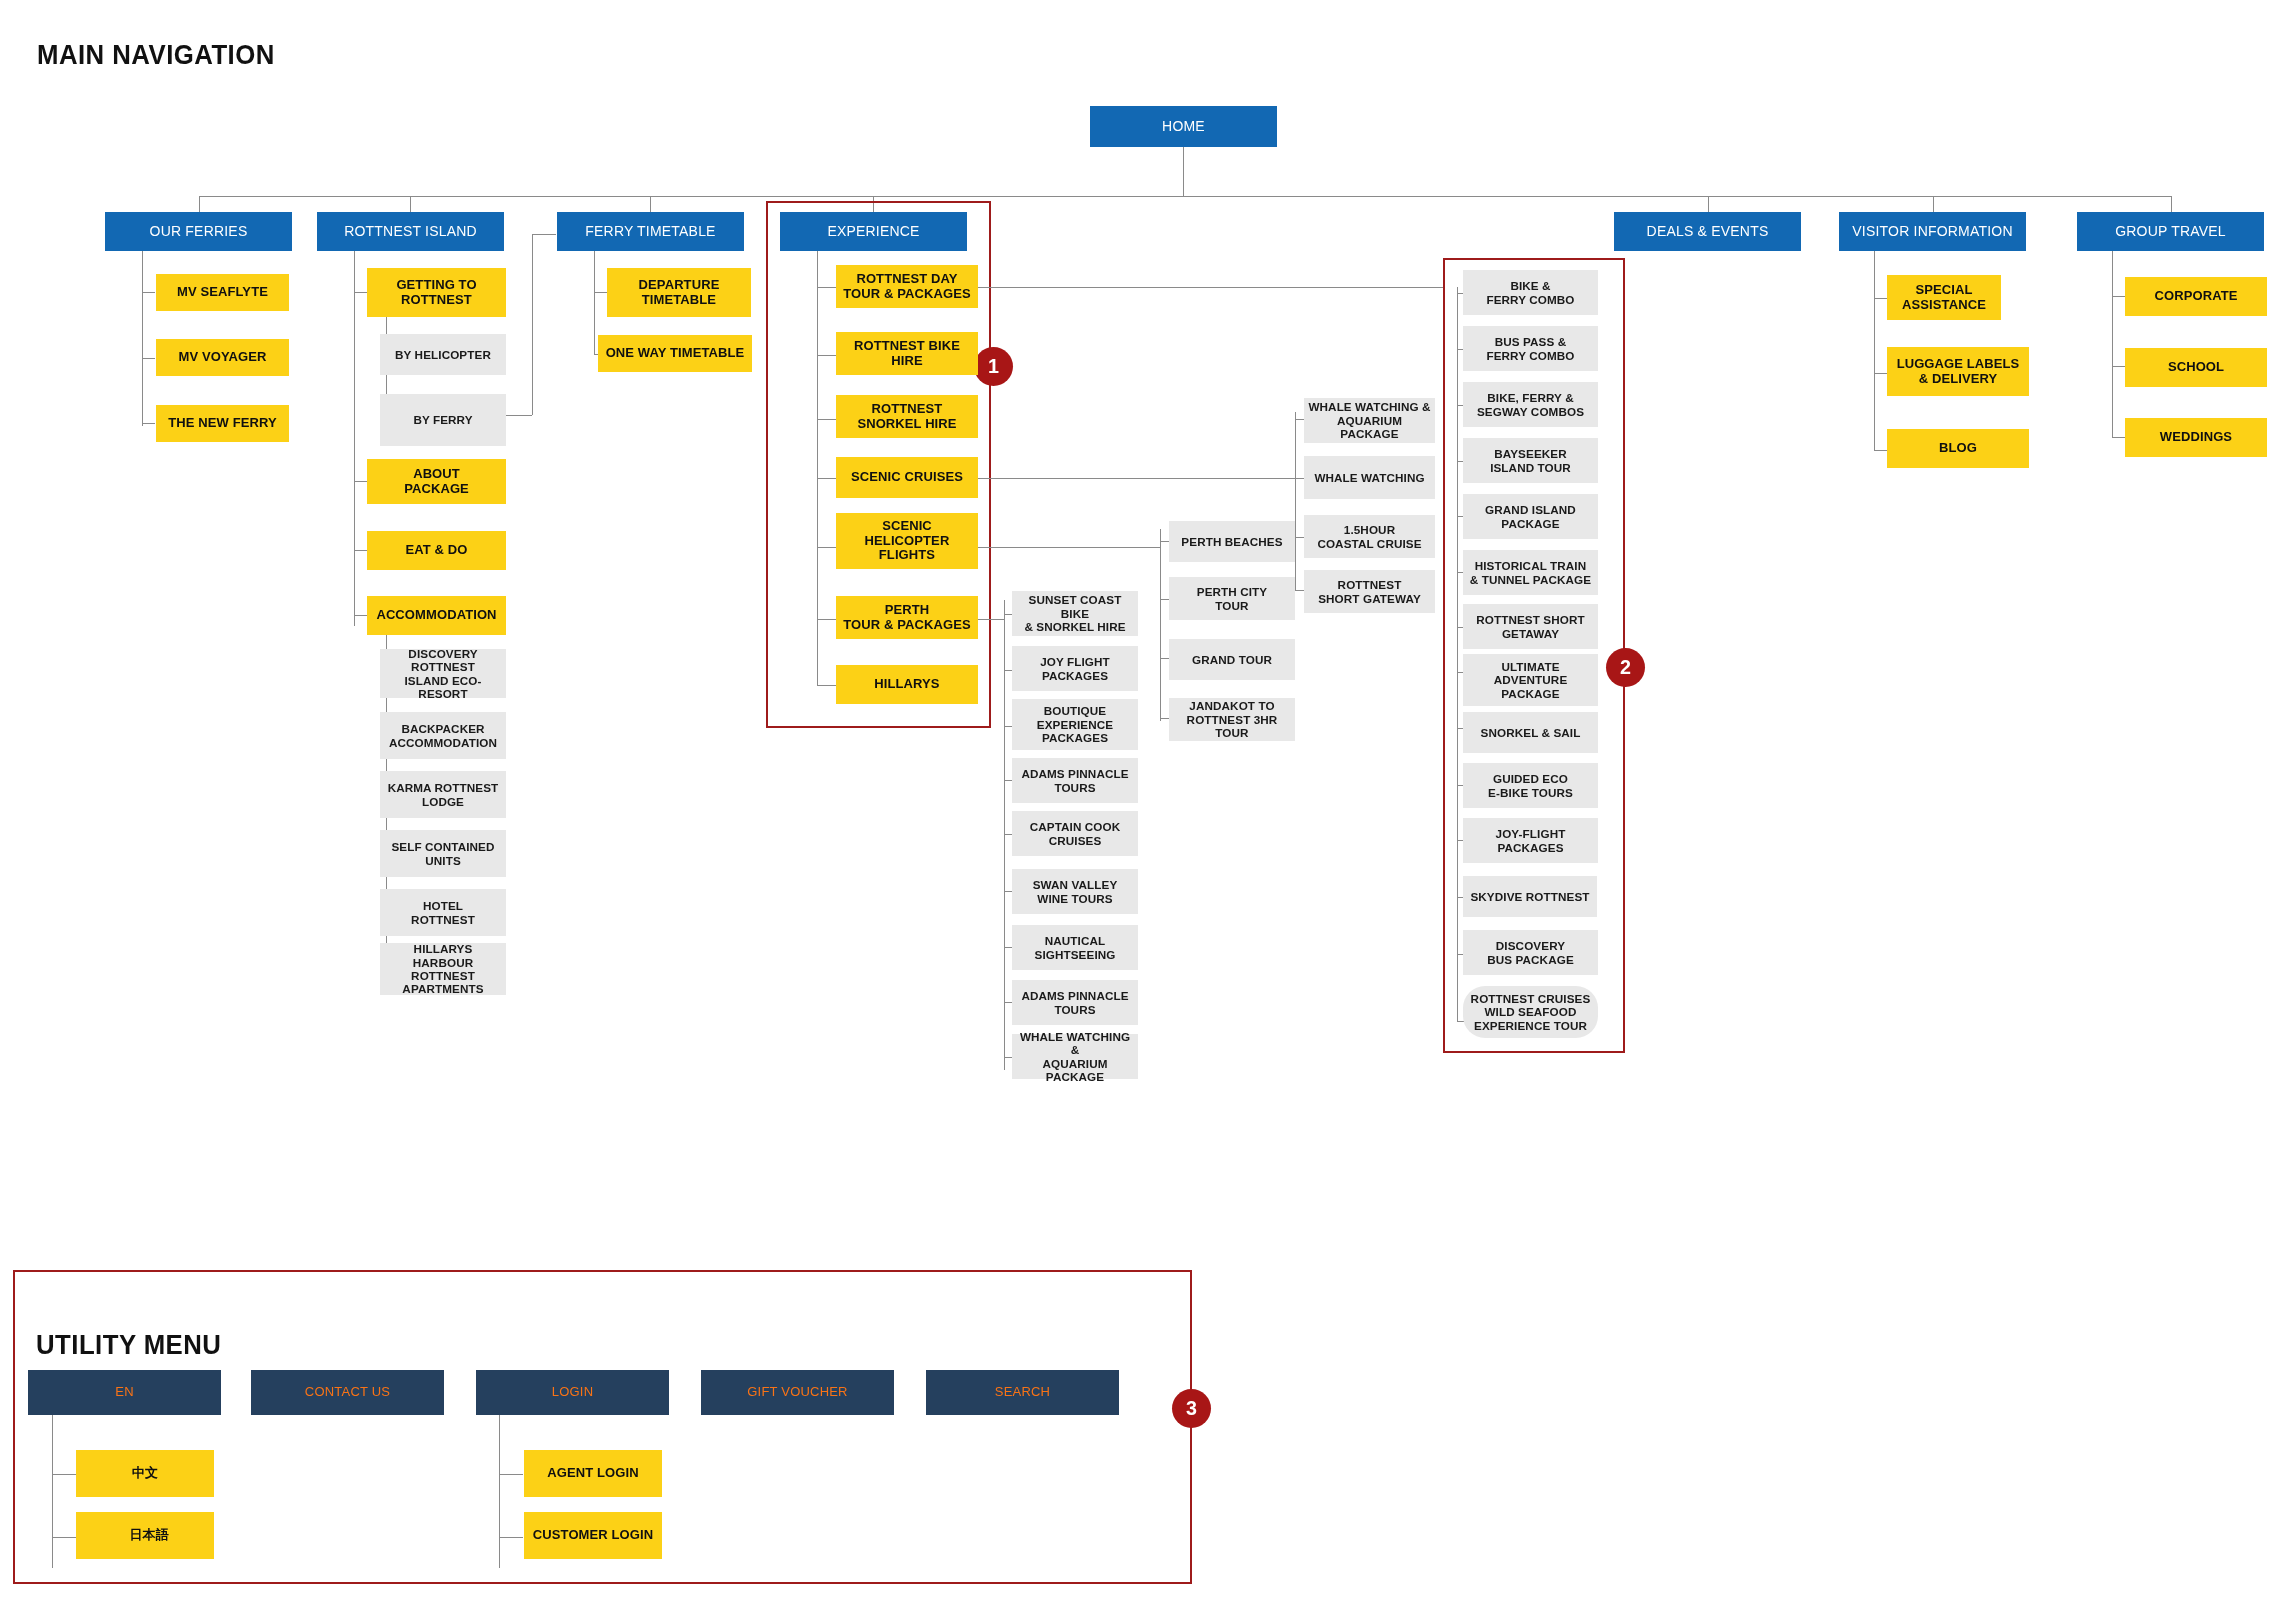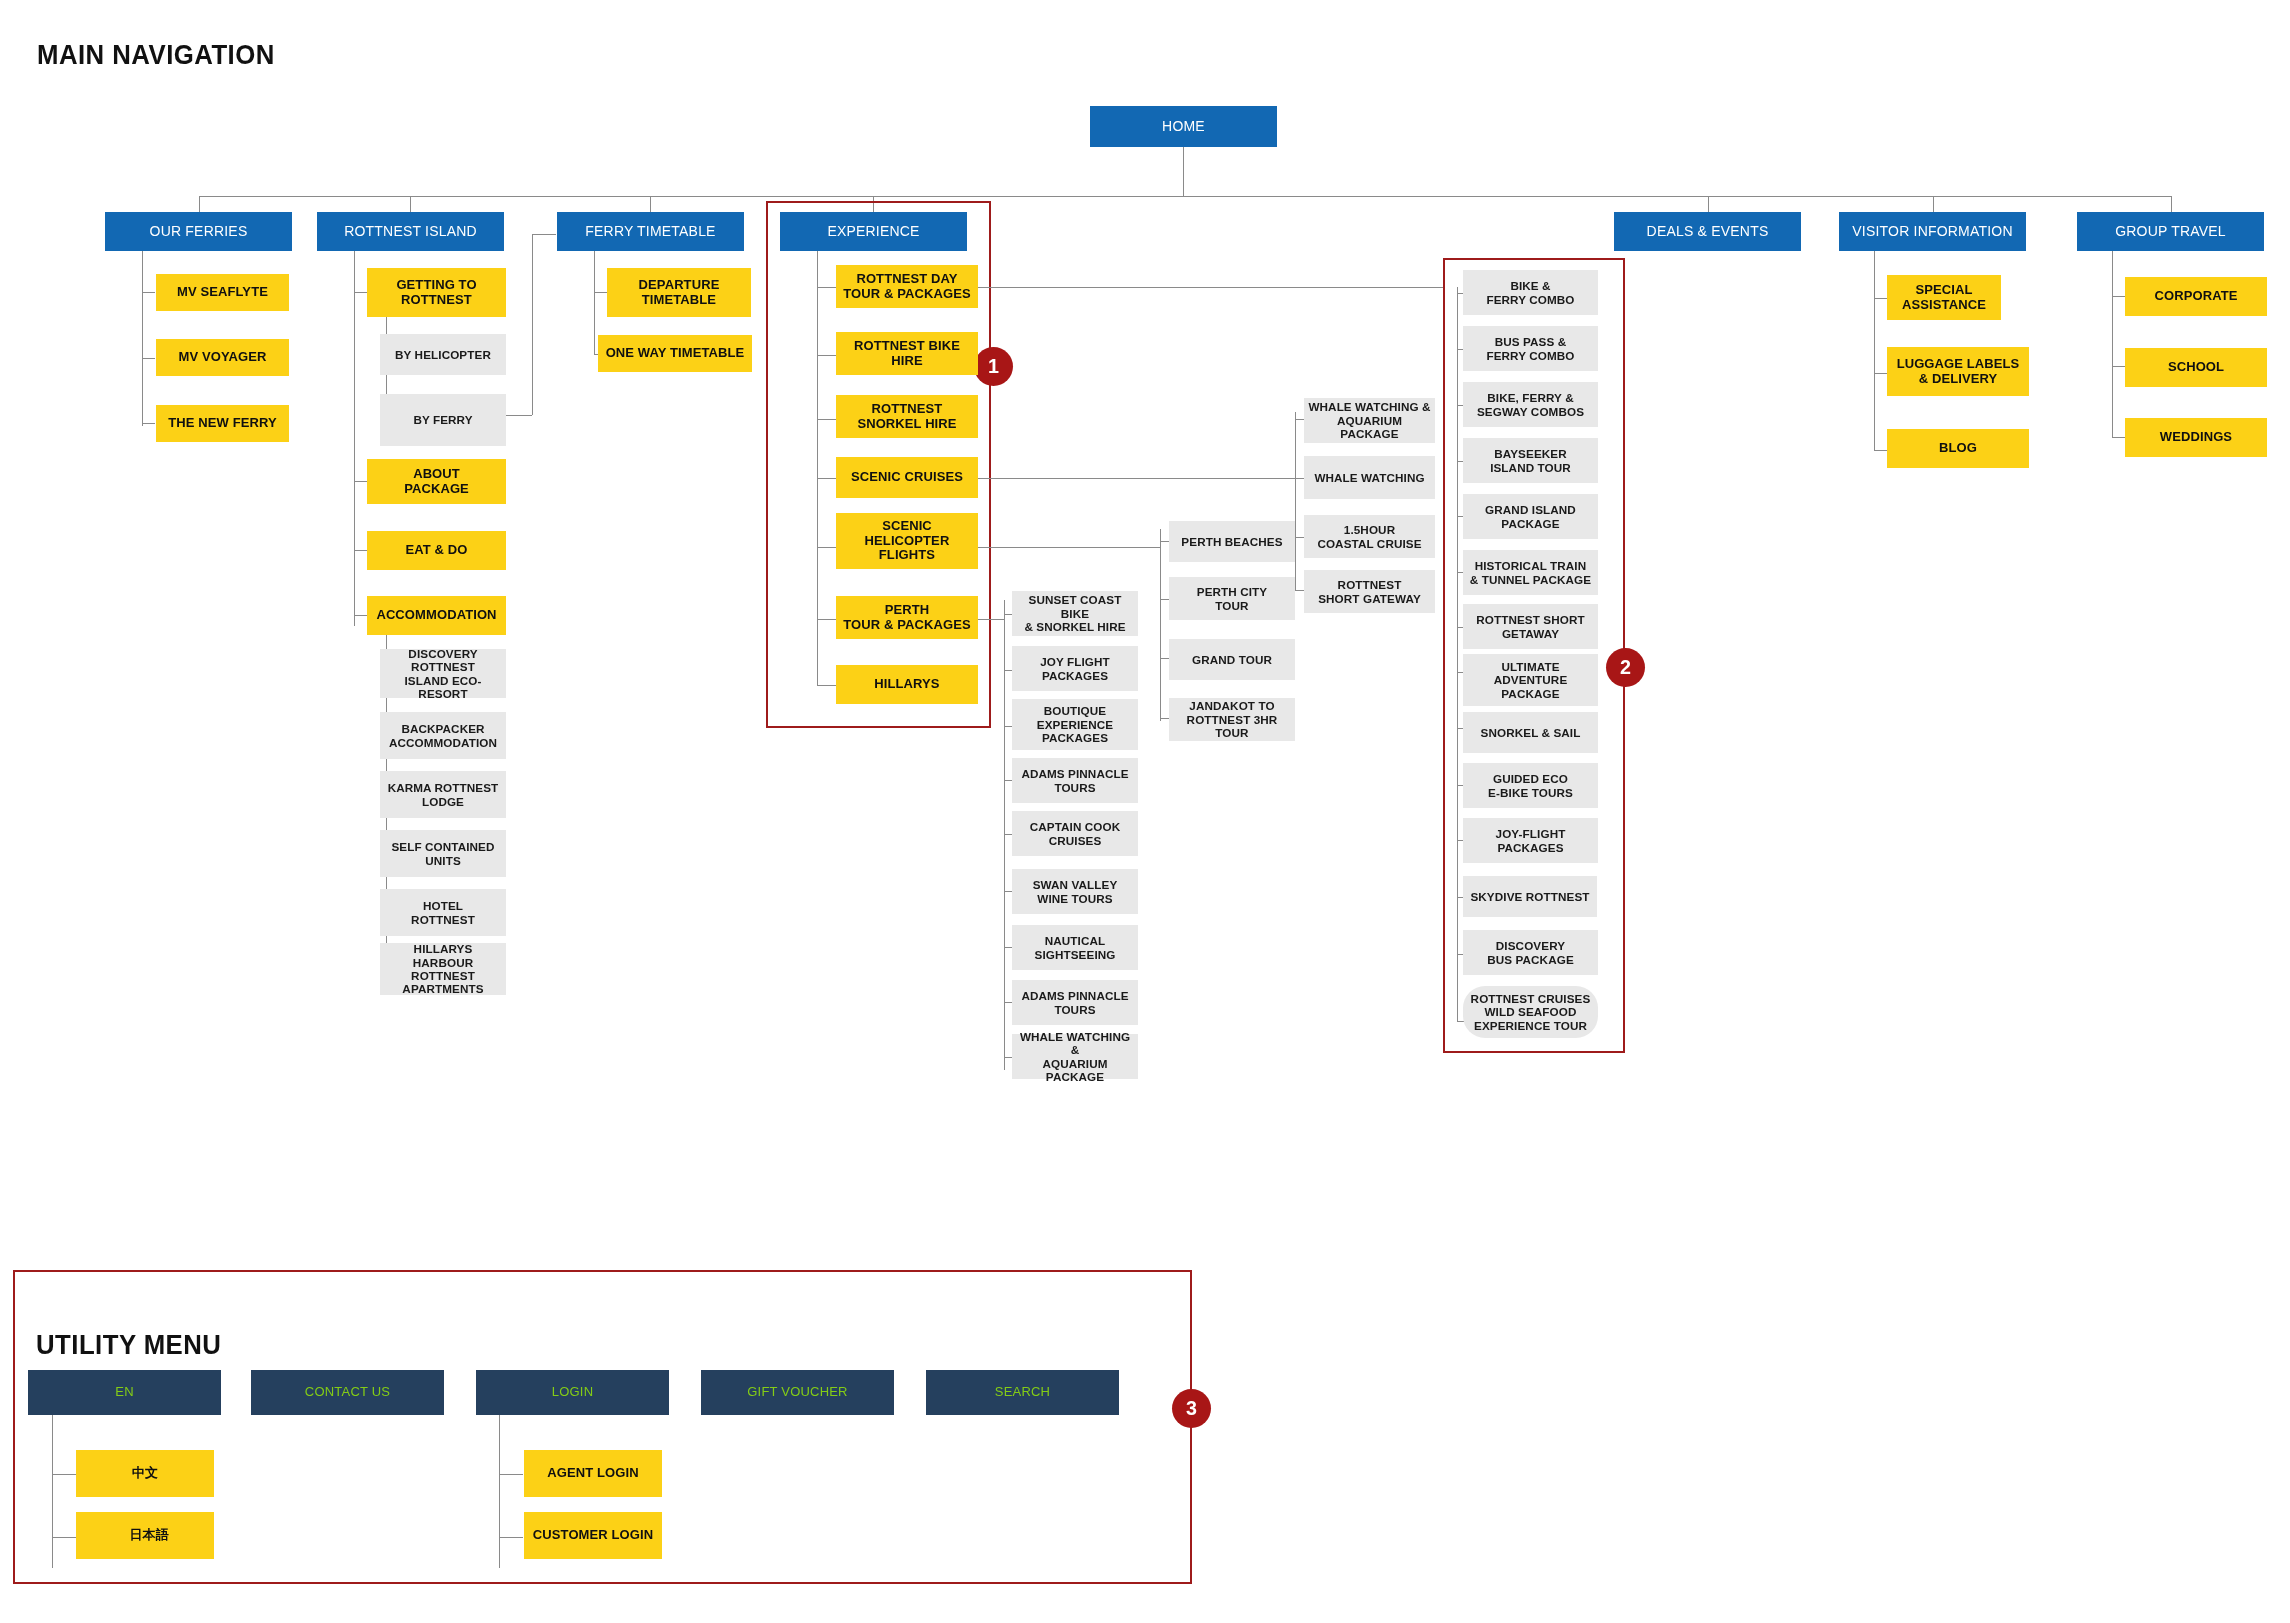--- a/index.html
+++ b/index.html
@@ -41,21 +41,21 @@
     white-space: pre-line;
   }
   .node.blue {
     background: #1268b3;
     color: #ffffff;
     font-size: 14px;
     letter-spacing: 0.2px;
   }
   .node.navy {
     background: #25405e;
-    color: #84cc16;
+    color: #f97316;
     font-size: 13px;
     letter-spacing: 0.2px;
   }
   .node.yellow {
     background: #fcd116;
     color: #101010;
     font-size: 13px;
     font-weight: 600;
     letter-spacing: 0.1px;
   }

